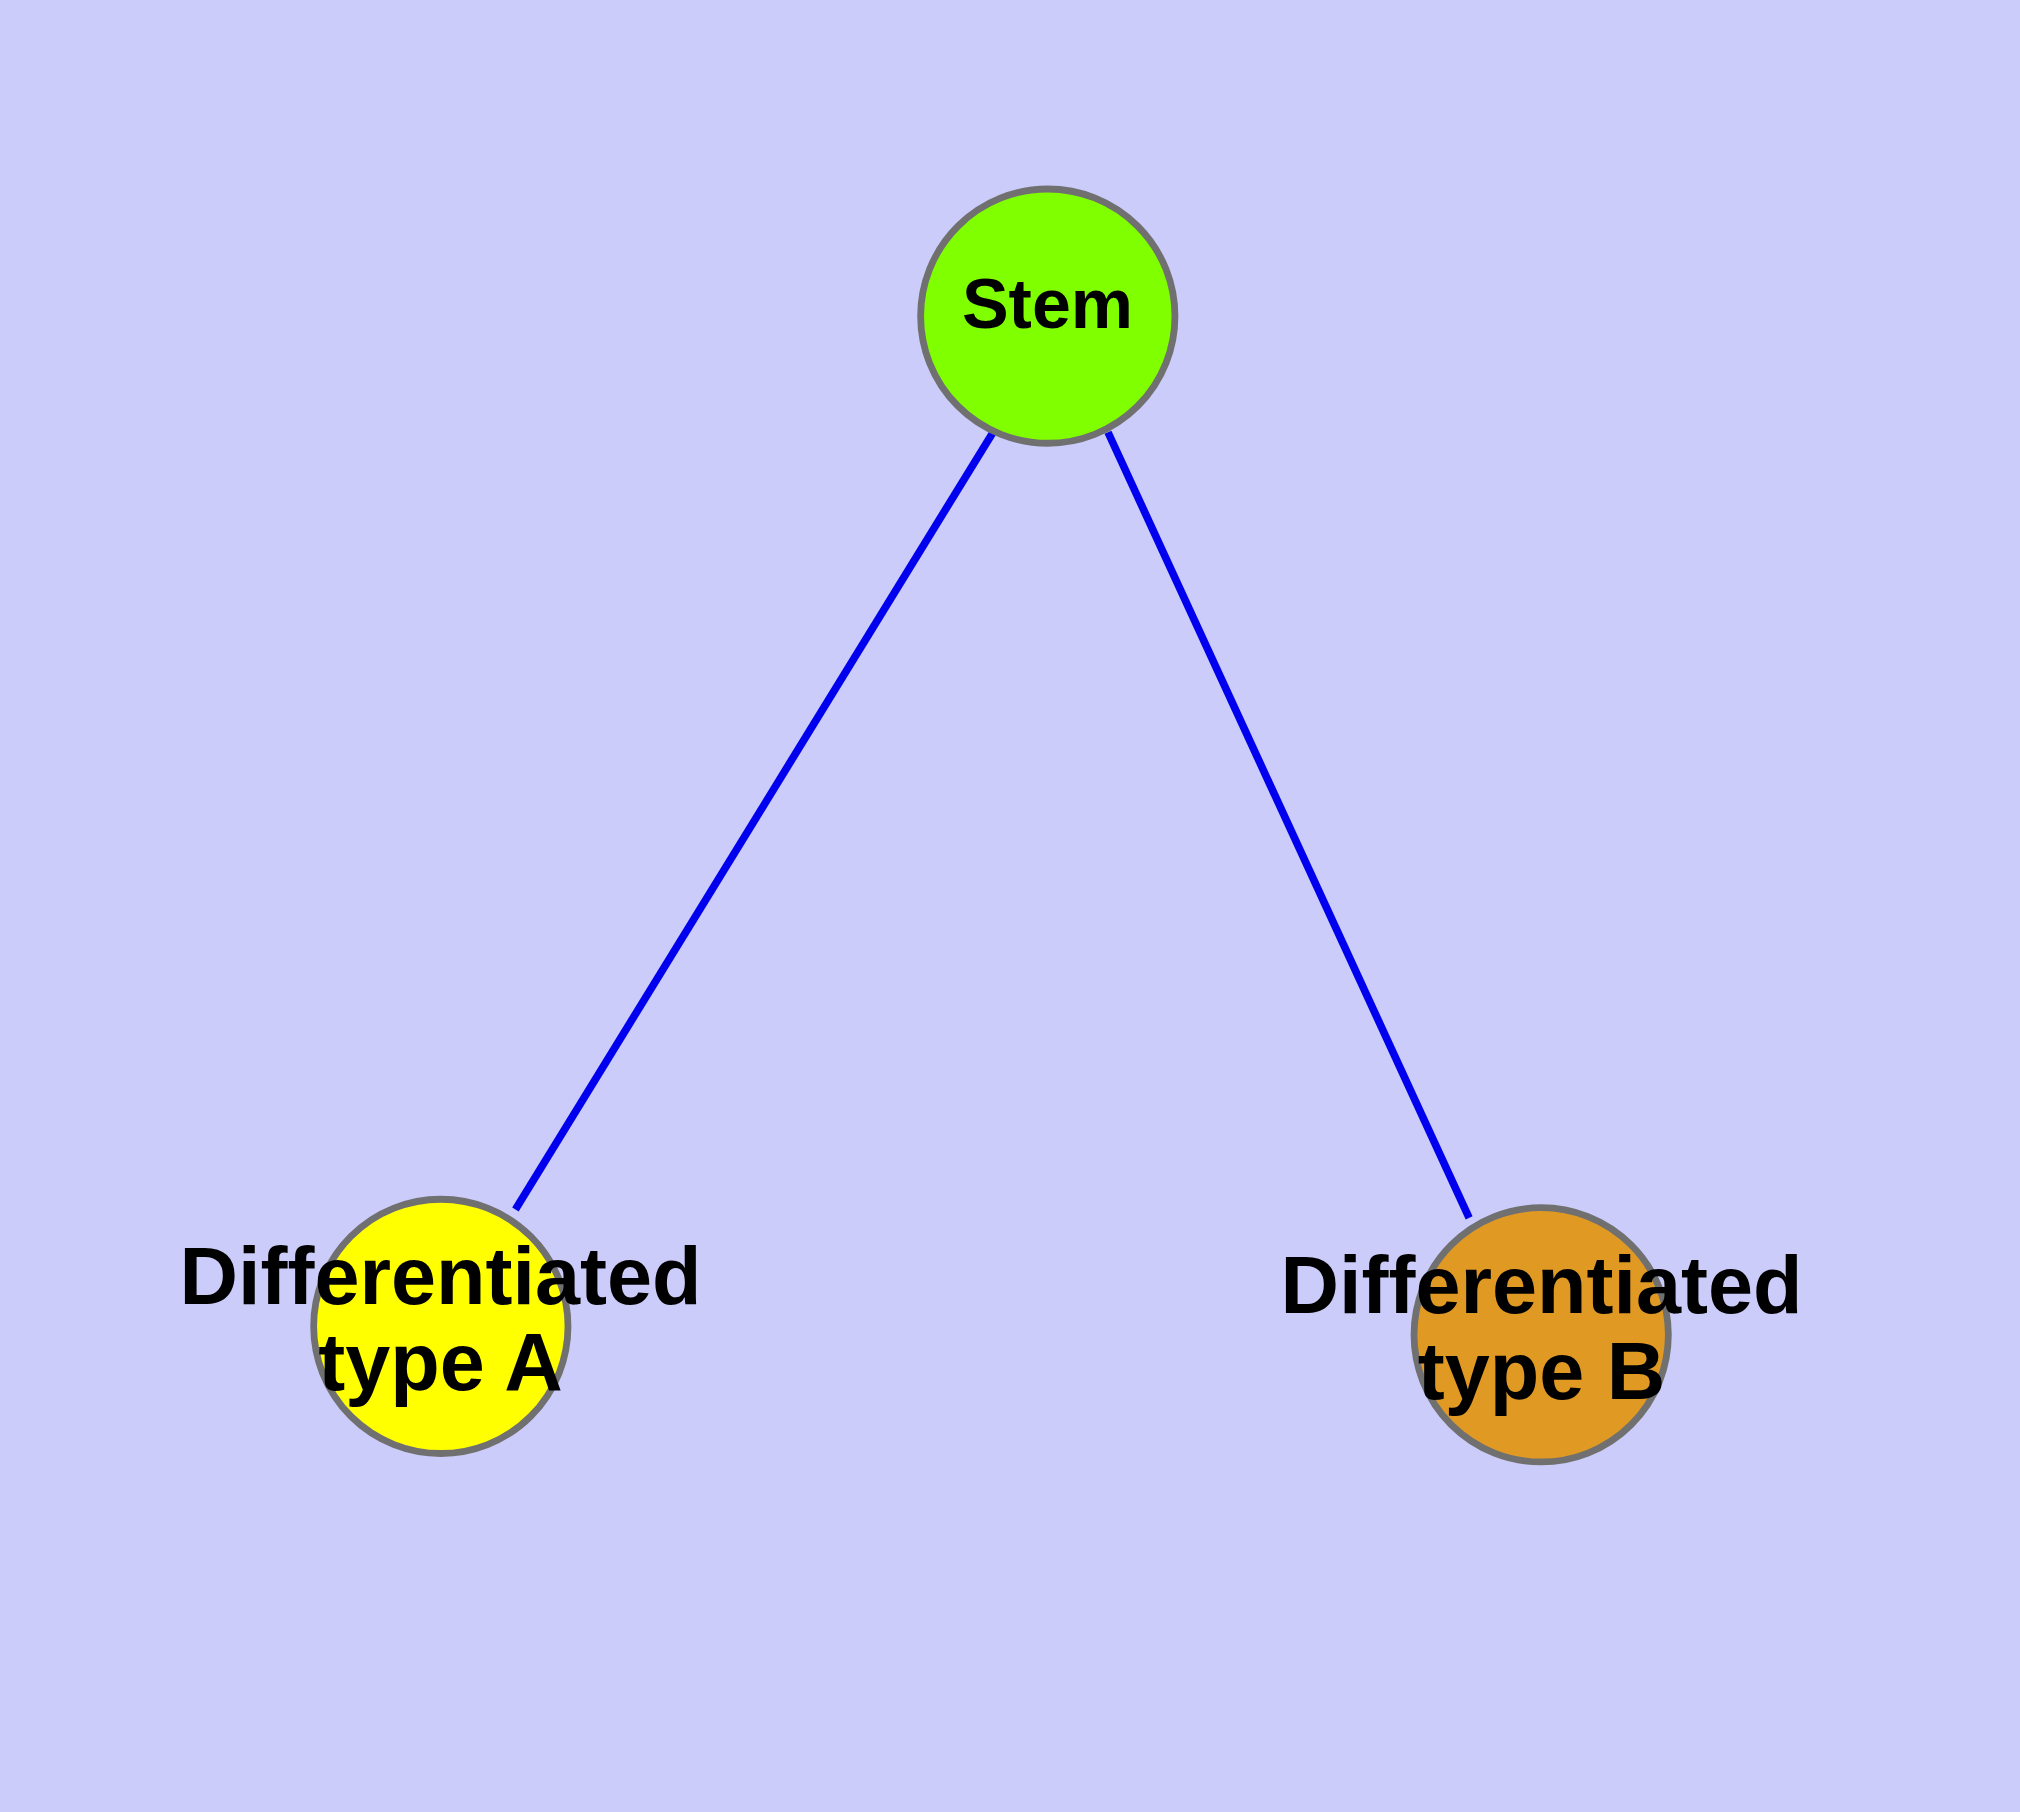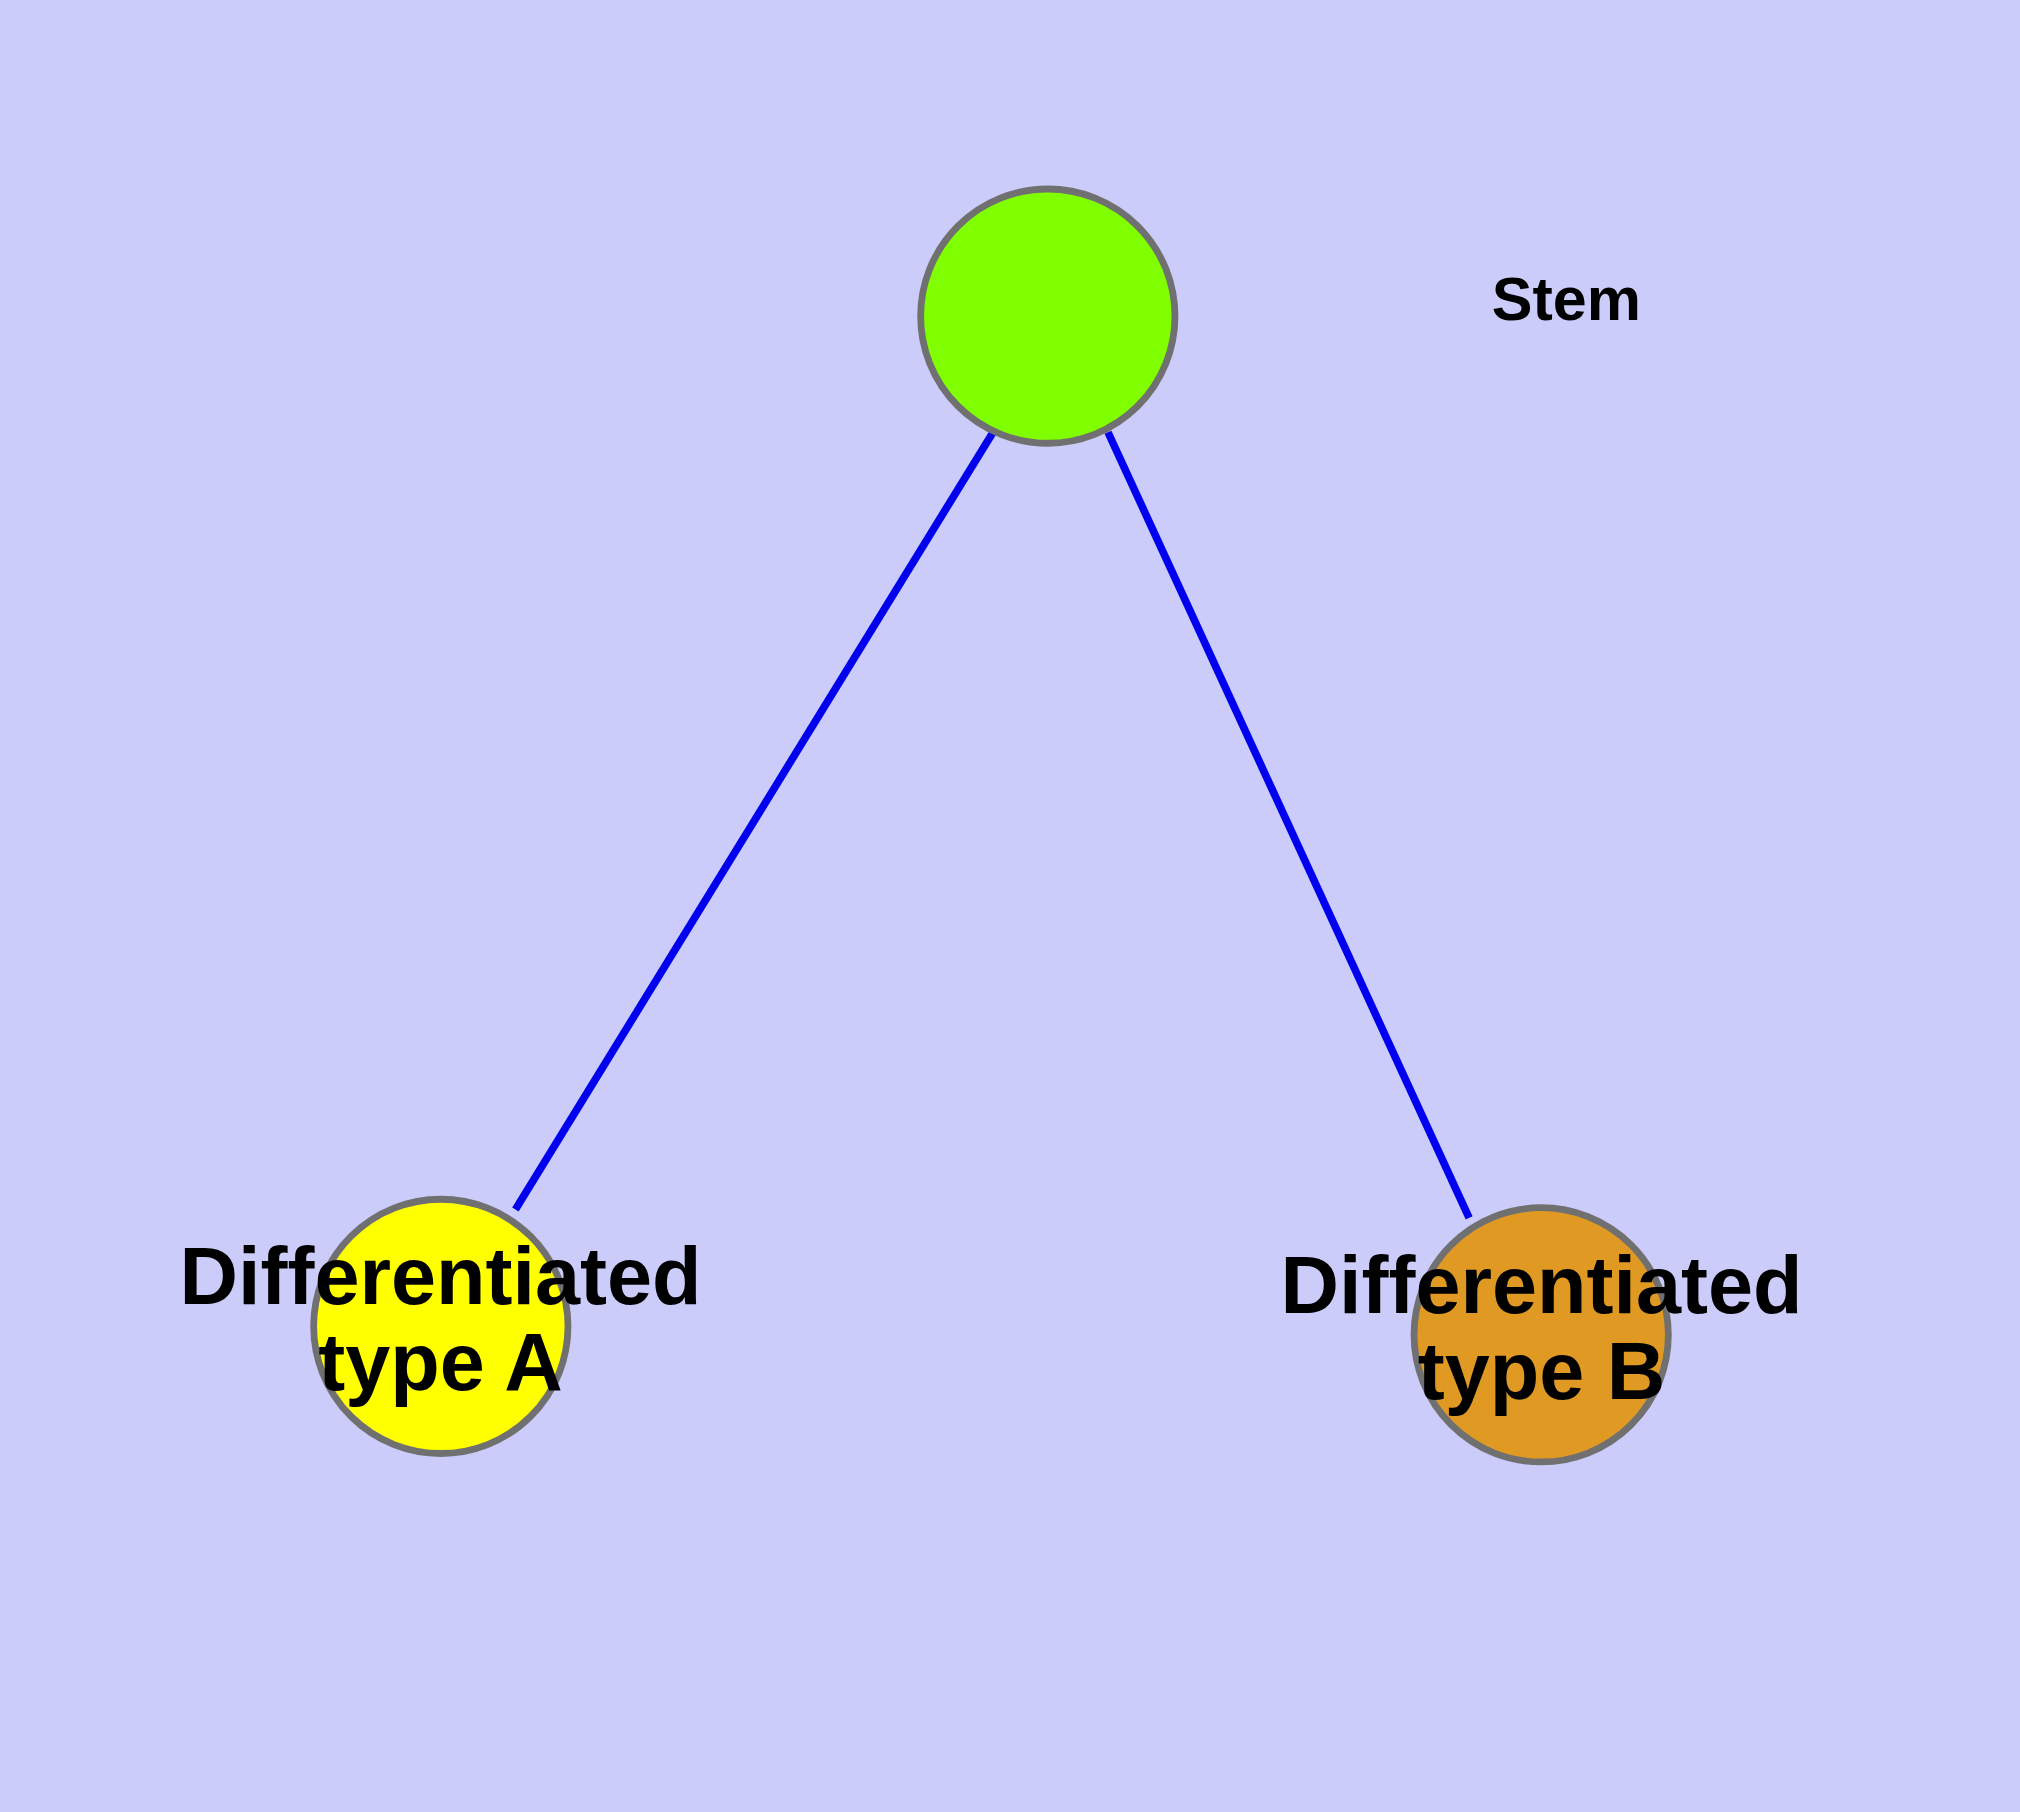--- a/index.html
+++ b/index.html
@@ -49,19 +49,19 @@
         <line x1="1307" y1="510" x2="1733" y2="1437" stroke="#0000ee" stroke-width="9" stroke-linecap="butt"></line>
       </g>
     <g id="nodes-group">
         <circle cx="1236" cy="373" r="150" fill="#80ff00" stroke="#707070" stroke-width="8"></circle>
         <circle cx="520" cy="1565" r="150" fill="#ffff00" stroke="#707070" stroke-width="8"></circle>
         <circle cx="1818" cy="1575" r="150" fill="#e09a24" stroke="#707070" stroke-width="8"></circle>
       </g>
   </svg>
 
   <div id="labels-layer">
-      <div class="node-label" style="font-size: 61px; color: rgb(0, 0, 0); width: 1187px; left: 454px; top: 267px; text-align: right;"><div>Stem</div></div>
+      <div class="node-label" style="font-size: 70px; color: rgb(0, 0, 0); width: 1187px; left: 454px; top: 267px;"><div>Stem</div></div>
       <div class="node-label" style="font-size: 81px; color: rgb(0, 0, 0); width: 1187px; left: -153px; top: 1234px;"><div>Differentiated</div><div>type A</div></div>
       <div class="node-label" style="font-size: 81px; color: rgb(0, 0, 0); width: 1187px; left: 948px; top: 1243px;"><div>Differentiated</div><div>type B</div></div>
     </div>
 
 </div>
 
 
 </body></html>

